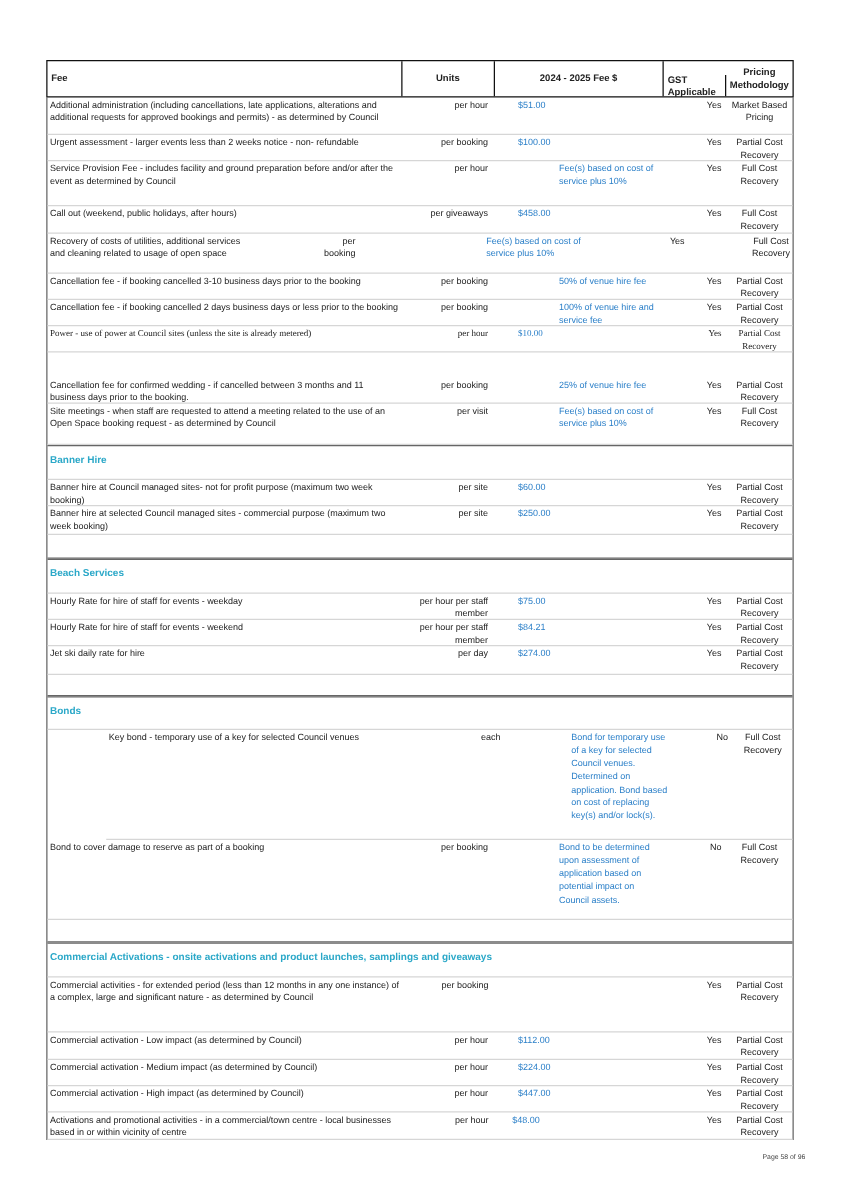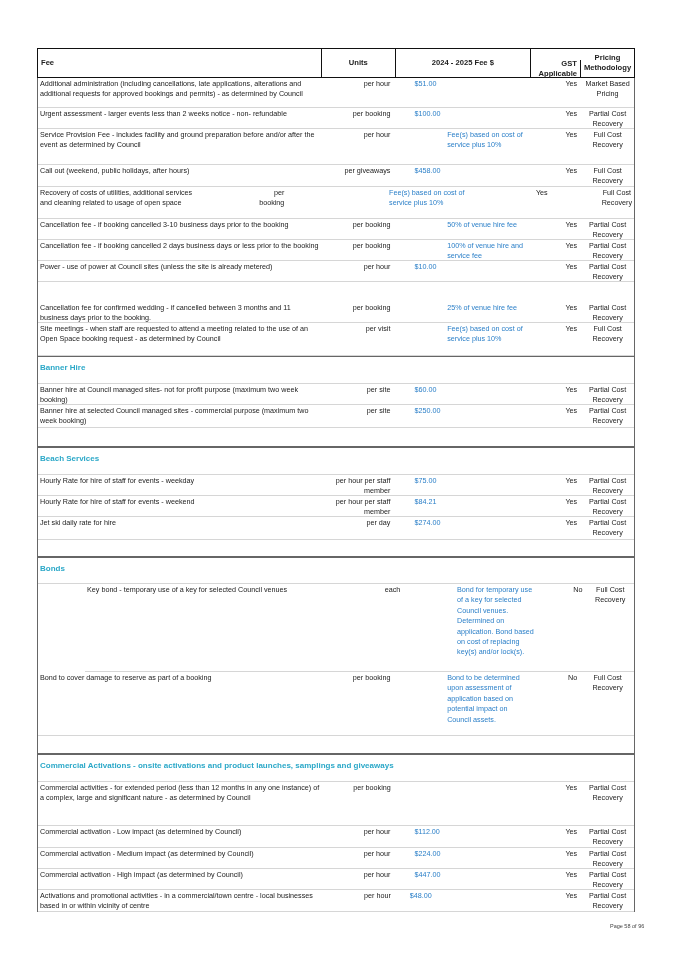--- a/index.html
+++ b/index.html
@@ -14,21 +14,21 @@
   .c-price .amt { width:52px; padding-left:17px; color:#2a7fc8; box-sizing:border-box; }
   .c-price .amt.r { text-align:right; padding-left:0; padding-right:6px; width:40px; }
   .c-price .txt { width:88px; color:#2a7fc8; padding-left:0; }
   .c-gst { width:50px; text-align:right; padding-right:4px; }
   .c-meth { width:53px; text-align:center; }
   .hdr { border:1.5px solid #111; border-bottom:1.5px solid #111; height:30px; }
   .hdr .cell { font-weight:bold; font-size:7.6px; display:flex; align-items:center; padding:0 3px; line-height:10px; }
   .hdr .c-fee { border-right:1.5px solid #111; }
   .hdr .c-units { border-right:1.5px solid #111; justify-content:center; }
   .hdr .c-price { border-right:1.5px solid #111; justify-content:center; }
-  .hdr .c-gst { border-right:1.5px solid #111; justify-content:center; text-align:right;margin-top:11px; }
+  .hdr .c-gst { border-right:1.5px solid #111; justify-content:center; text-align:left;margin-top:11px; }
   .hdr .c-meth { justify-content:center; }
   .body { border-left:1.5px solid #666; border-right:1.5px solid #666; }
   .section-title { font-weight:bold; color:#2ba8c8; font-size:8px; padding:6px 2px 0 2px; box-sizing:border-box; border-bottom:1px solid #d6d6d6; }
   .spacer { border-bottom:1.5px solid #666; }
   .darktop { border-top:1.5px solid #666; }
   .footer { position:absolute; left:610px; top:923px; font-size:5.5px; color:#444; }
 </style>
 </head>
 <body>
 
@@ -104,21 +104,21 @@
       <div class="row" style="height: 21px;">
         <div class="cell c-fee">Cancellation fee - if booking cancelled 2 days business days or less prior to the booking</div>
         <div class="cell c-units">per booking</div>
         <div class="cell c-price">
           <div class="amt"></div>
           <div class="txt">100% of venue hire and service fee</div>
         </div>
         <div class="cell c-gst">Yes</div>
         <div class="cell c-meth">Partial Cost Recovery</div>
       </div>
-      <div class="row" style="height: 21px;">
+      <div class="row" style="height: 21px; font-family: Liberation Serif, serif;">
         <div class="cell c-fee">Power - use of power at Council sites (unless the site is already metered)</div>
         <div class="cell c-units">per hour</div>
         <div class="cell c-price">
           <div class="amt">$10.00</div>
           <div class="txt"></div>
         </div>
         <div class="cell c-gst">Yes</div>
         <div class="cell c-meth">Partial Cost Recovery</div>
       </div>
       <div class="row" style="height: 21px; margin-top: 20px;">

